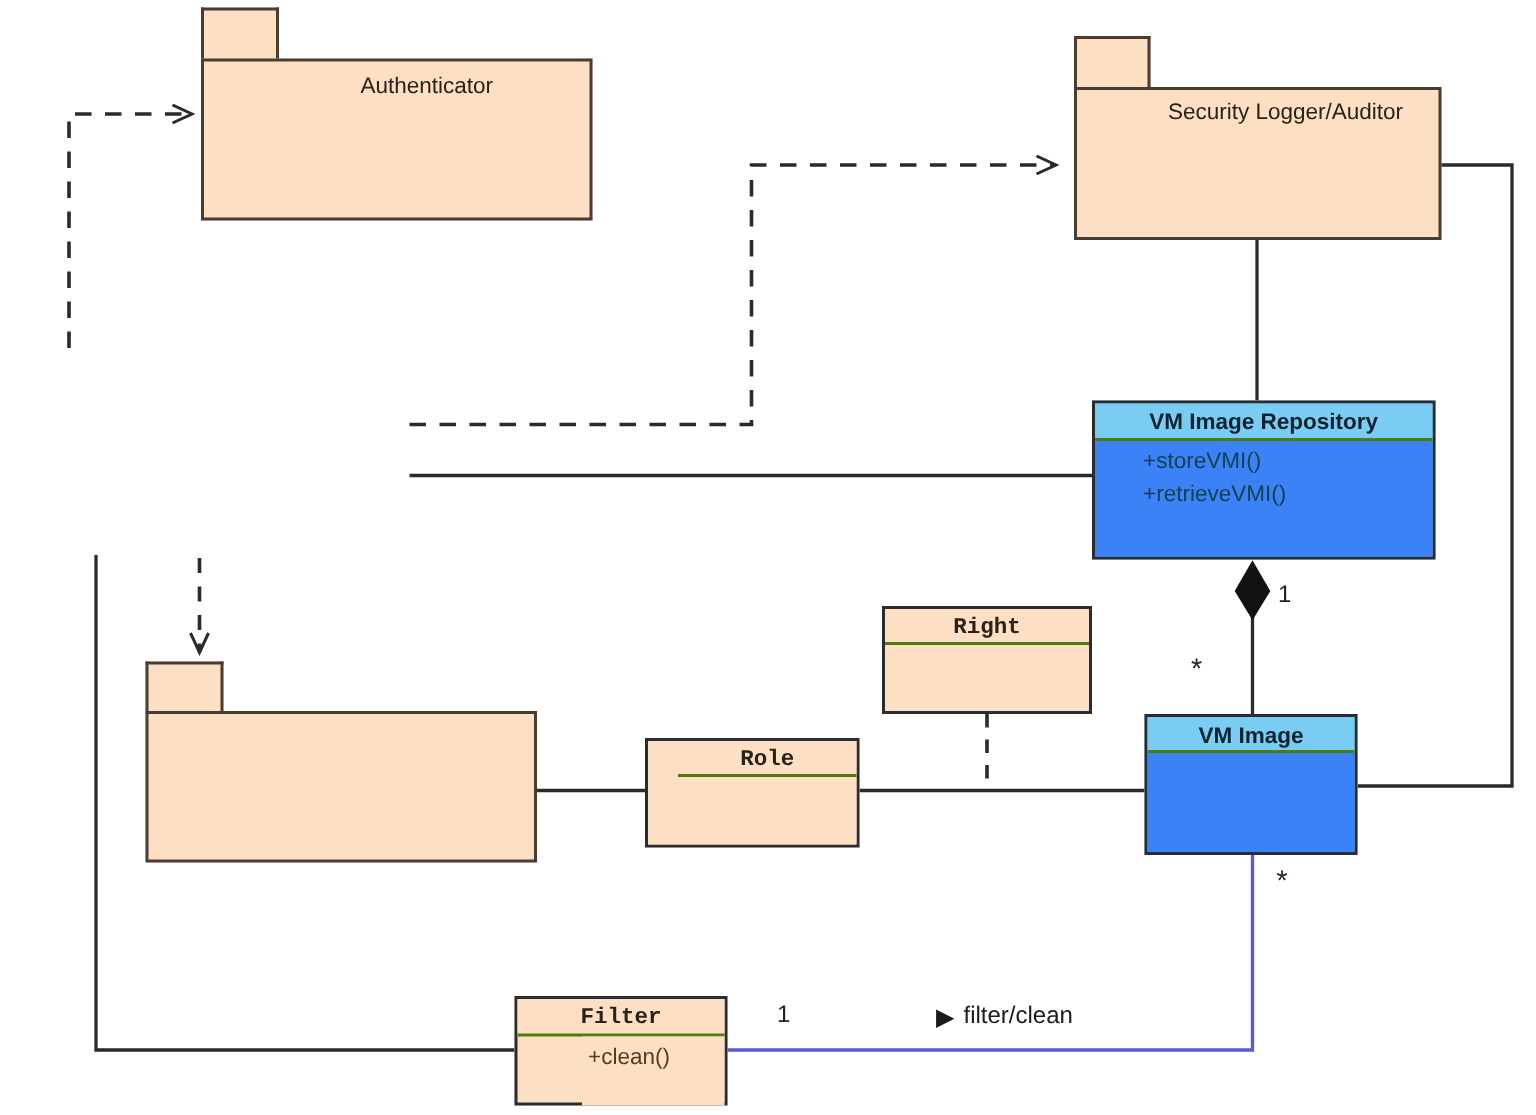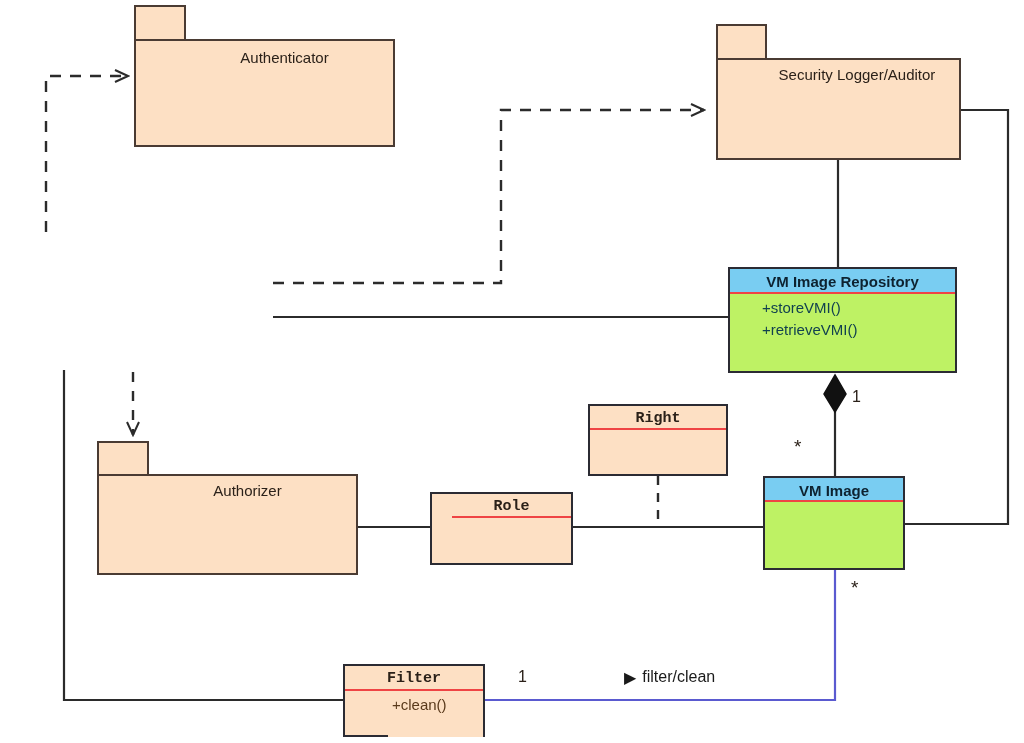--- a/index.html
+++ b/index.html
@@ -62,21 +62,21 @@
     box-sizing: border-box;
     border: 2px solid #2b2b33;
   }
   .cls-head {
     box-sizing: border-box;
     text-align: center;
     font-weight: bold;
     font-size: 15px;
     line-height: 1;
     padding-top: 5px;
-    border-bottom: 2px solid #ef4444;
+    border-bottom: 2px solid #4d7c0f;
   }
   .cls-body {
     box-sizing: border-box;
     padding: 3px 4px 0 4px;
   }
   .cls-op {
     font-size: 15px;
     line-height: 1.45;
     white-space: nowrap;
   }
@@ -93,21 +93,21 @@
     color: #5a3a1c;
   }
   .cls.blue {
     background: #79cdf2;
   }
   .cls.blue .cls-head {
     background: #79cdf2;
     color: #0d2230;
   }
   .cls.blue .cls-body {
-    background: #bef264;
+    background: #3b82f6;
     color: #12414f;
     padding-left: 32px;
   }
   
   .edge-label {
     position: absolute;
     font-size: 15px;
     color: #2b2119;
     white-space: nowrap;
   }
@@ -215,21 +215,20 @@
   <div class="pkg" style="left:716px; top:24px; width:242px; height:136px;">
     <div class="pkg-tab" style="width:51px; height:36px;"></div>
     <div class="pkg-body" style="top:34px; width:245px; height:102px;"></div>
     <div class="pkg-label" style="top:42px;">Security Logger/Auditor</div>
   </div>
 
 
   <div class="pkg" style="left:97px; top:441px; width:261px; height:134px;">
     <div class="pkg-tab" style="width:52px; height:35px;"></div>
     <div class="pkg-body" style="top:33px; width:261px; height:101px;"></div>
-    <div class="pkg-label" style="top:41px;">Authorizer</div>
   </div>
 
   <div class="cls blue" style="left:728px; top:267px; width:229px; height:106px;">
     <div class="cls-head" style="height:25px;">VM Image Repository</div>
     <div class="cls-body" style="height:77px;">
       <div class="cls-op">+storeVMI()</div>
       <div class="cls-op">+retrieveVMI()</div>
     </div>
   </div>
 

